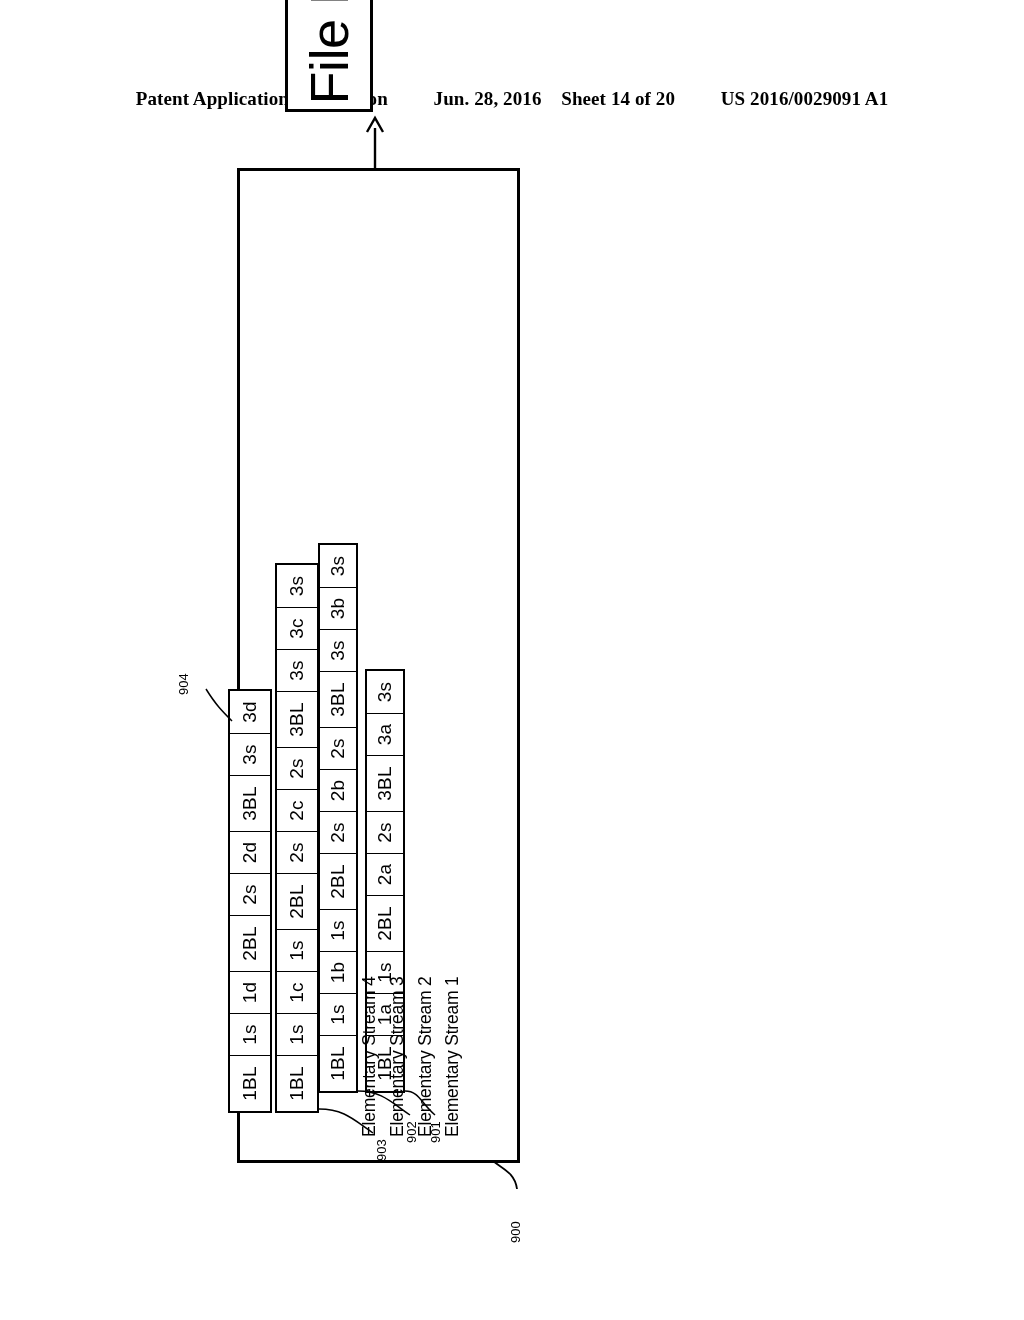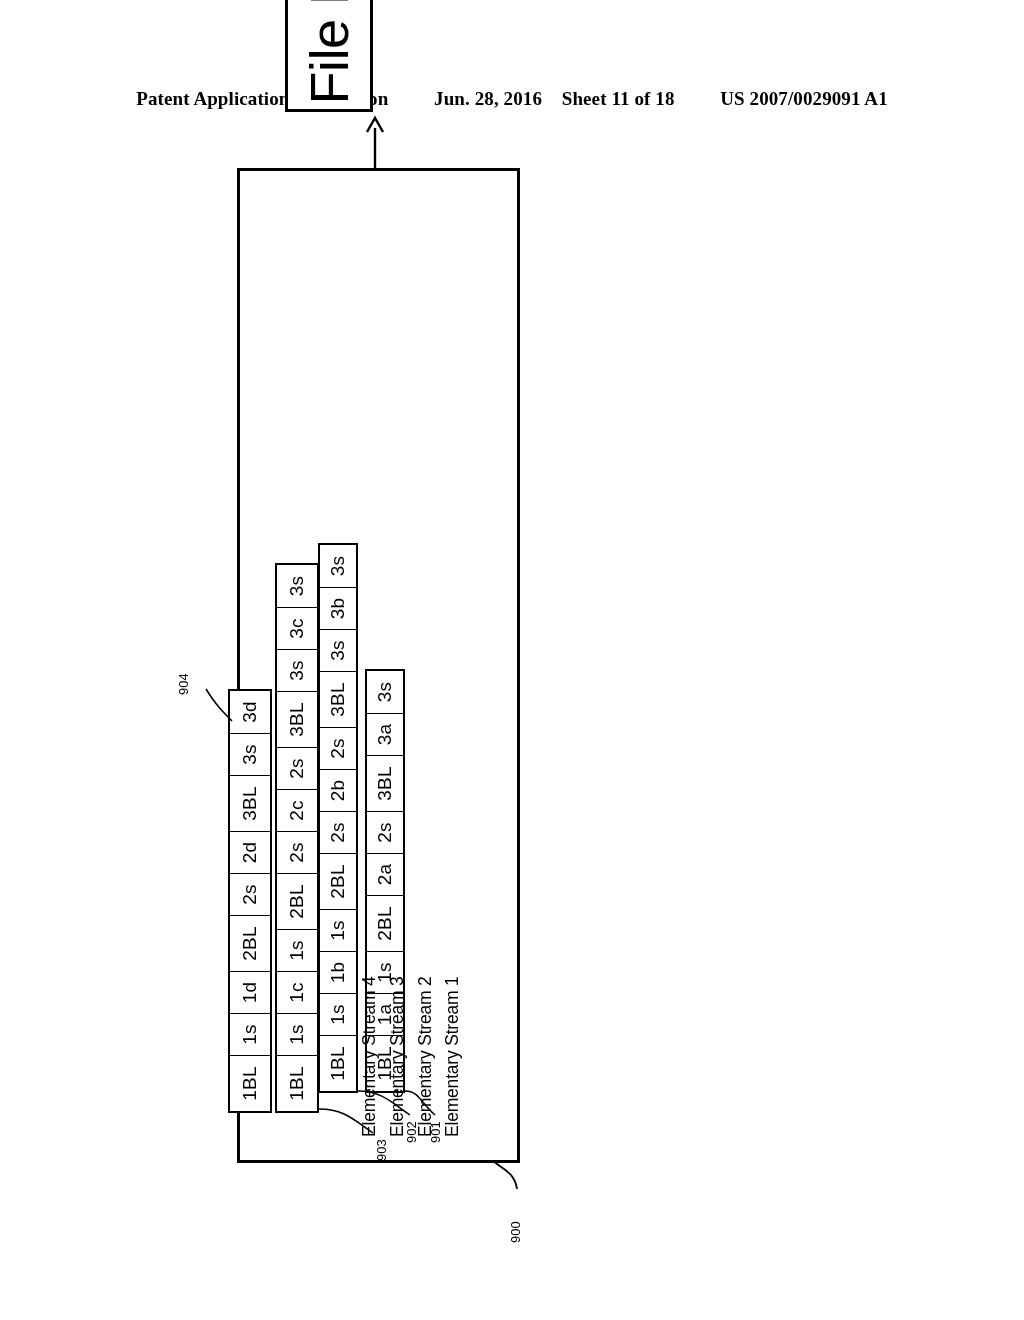--- a/index.html
+++ b/index.html
@@ -134,23 +134,23 @@
   svg.arrow { position: absolute; overflow: visible; }
 </style>
 </head>
 <body>
 
 <div class="pub-header">
   <span class="seg">Patent Application Publication</span>
   <span class="gap-a"></span>
   <span class="seg">Jun. 28, 2016</span>
   <span class="gap-b"></span>
-  <span class="seg">Sheet 11 of 18</span>
+  <span class="seg">Sheet 14 of 20</span>
   <span class="gap-c"></span>
-  <span class="seg">US 2007/0029091 A1</span>
+  <span class="seg">US 2016/0029091 A1</span>
 </div>
 
 <div id="drawing-shift">
   <div id="drawing-stage">
 
     <div class="streams-box"></div>
 
     <svg class="leader" style="left:-44px; top:255px; width:60px; height:60px;">
       <path d="M 48 6 C 40 16, 36 28, 20 30" stroke="#000" stroke-width="1.8" fill="none"></path>
     </svg>

